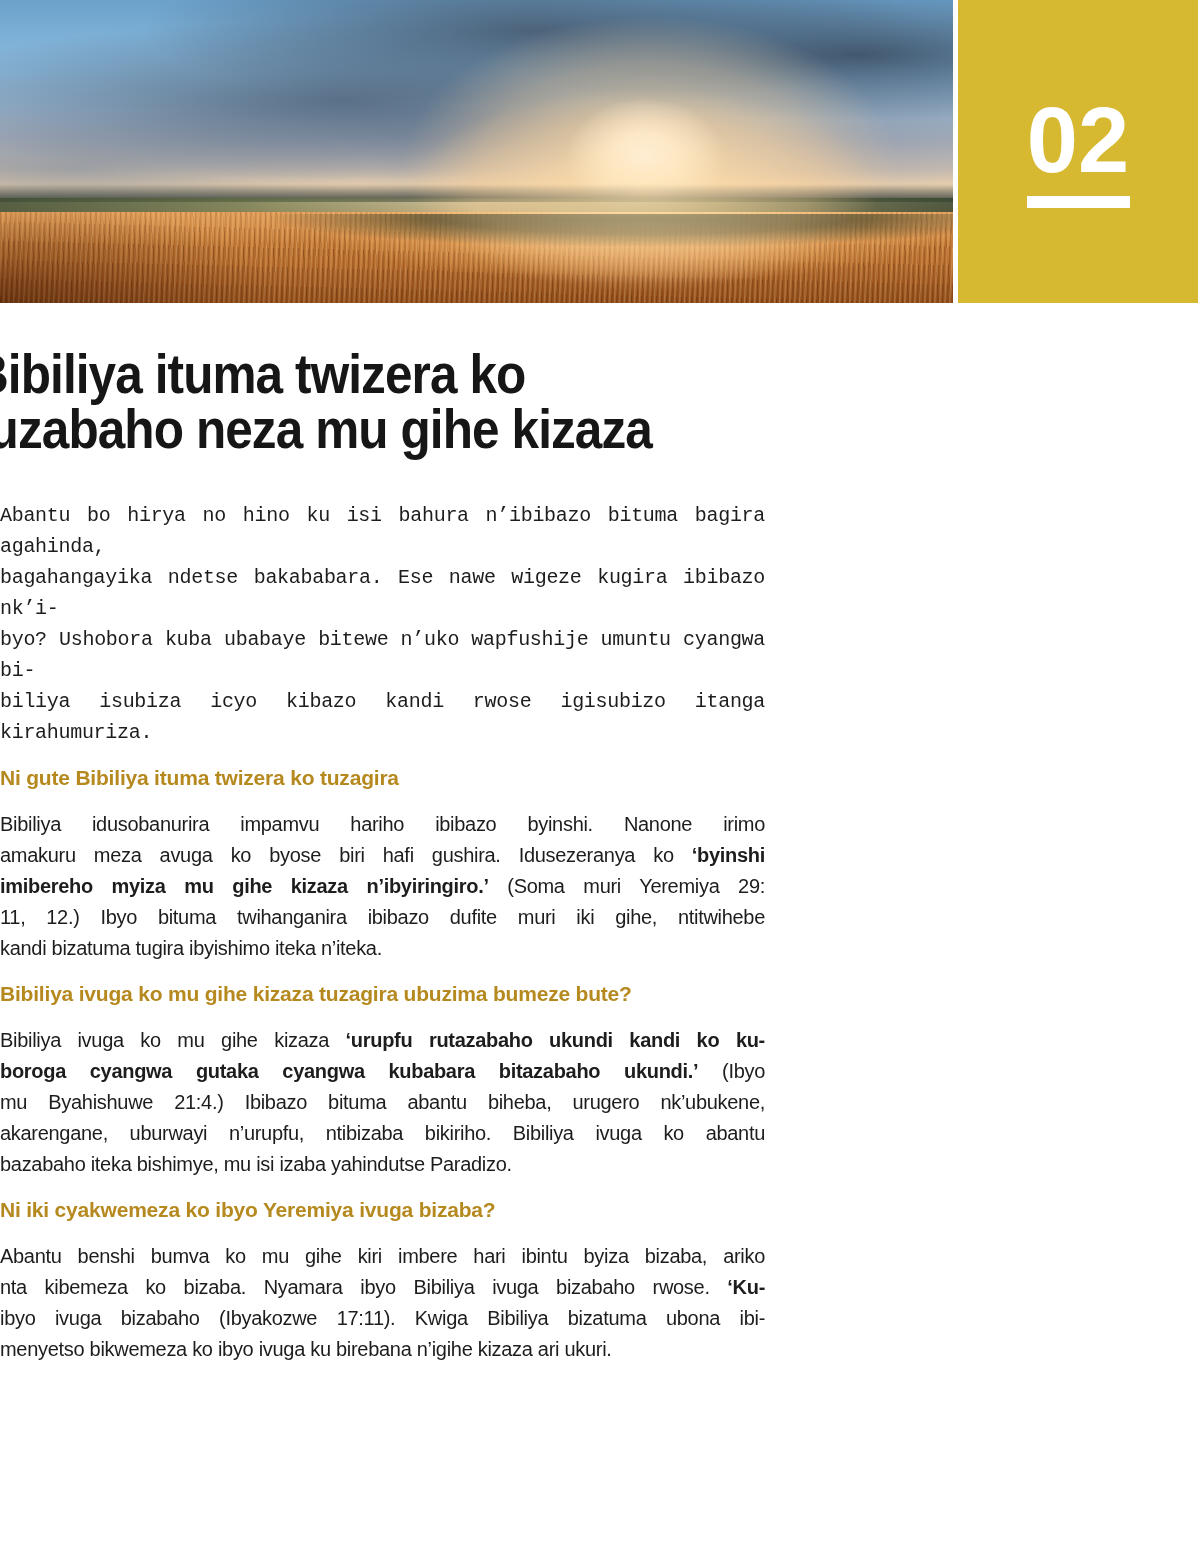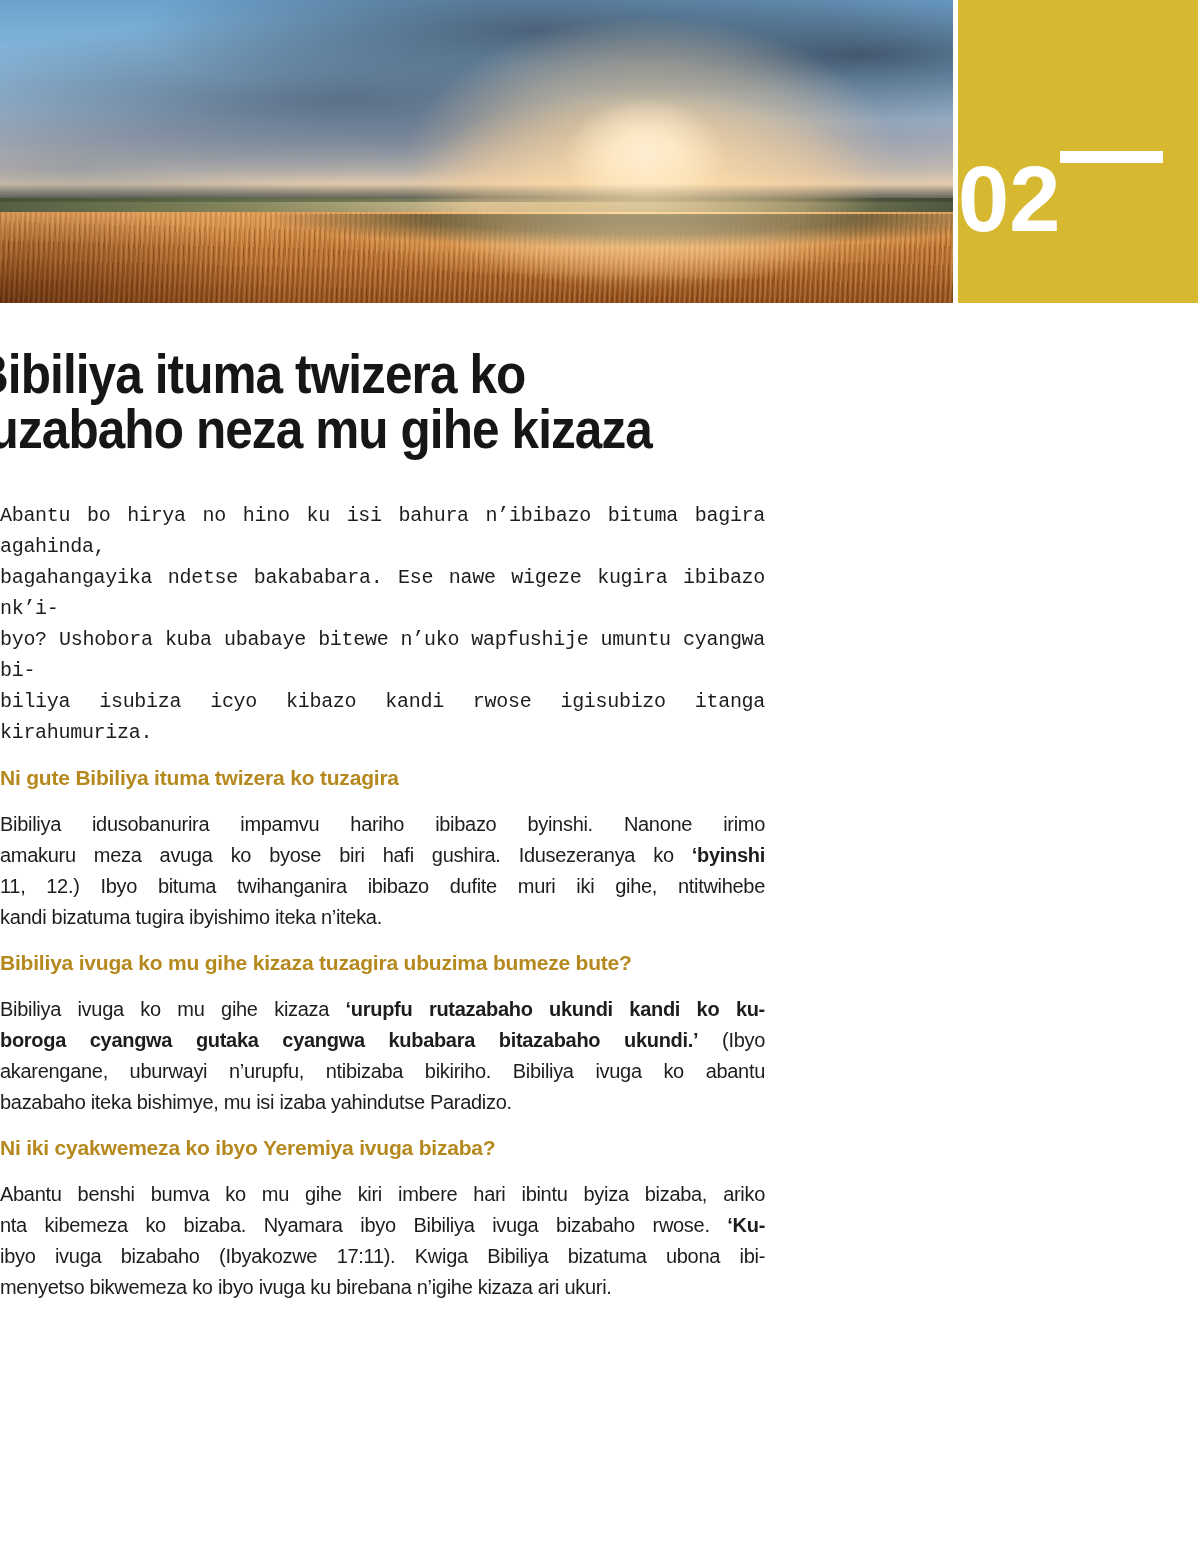--- a/index.html
+++ b/index.html
@@ -34,21 +34,21 @@
       repeating-linear-gradient(93deg, rgba(84,38,8,0.3) 0px, rgba(84,38,8,0) 2px, rgba(255,224,175,0.25) 3px, rgba(255,224,175,0) 5px),
       repeating-linear-gradient(86deg, rgba(110,52,15,0.28) 0px, rgba(110,52,15,0.28) 1px, rgba(110,52,15,0) 1px, rgba(110,52,15,0) 6px),
       linear-gradient(180deg,#d18a44 0%,#c97e38 30%,#b96d2c 55%,#a55c22 75%,#8e4b18 100%);}
   .ph-treeline{position:absolute;left:28%;top:214px;width:72%;height:32px;
     background:radial-gradient(ellipse 55% 95% at 55% 10%, rgba(32,44,28,0.9) 0%, rgba(32,44,28,0.6) 55%, rgba(32,44,28,0) 100%);}
   .ph-glow{position:absolute;left:0;top:0;width:100%;height:100%;pointer-events:none;
     background:radial-gradient(ellipse 300px 130px at 645px 190px, rgba(255,225,175,0.7) 0%, rgba(255,215,160,0.3) 55%, rgba(255,215,160,0) 78%);}
   .badge{
     position:absolute;top:0;left:958px;width:240px;height:303px;
     background:var(--badge-gold,#d6b930);
-    display:flex;flex-direction:row;align-items:center;
+    display:flex;flex-direction:column;align-items:center;
   }
   .badge-num{margin-top:94px;font-size:92px;line-height:92px;font-weight:bold;color:#ffffff;letter-spacing:0;}
   .badge-bar{width:103px;height:12px;background:#ffffff;margin-top:10px;}
   
   .content{width:765px;}
   .title{
     margin:44px 0 0 -27px;font-weight:bold;font-size:55px;line-height:55px;
     letter-spacing:-1px;color:var(--title-ink,#161616);
     transform:scaleX(0.9);transform-origin:0 0;white-space:nowrap;
   }
@@ -92,32 +92,34 @@
     </div>
   <div id="sections">
       <section>
         <div class="q-h">
           <span class="q-num">1.</span>
           <div>Ni gute Bibiliya ituma twizera ko tuzagira</div>
         </div>
         <div class="q-body">
           <div class="jline"><span>Bibiliya idusobanurira impamvu hariho ibibazo byinshi. Nanone irimo</span></div>
           <div class="jline"><span>amakuru meza avuga ko byose biri hafi gushira. Idusezeranya ko </span><span class="b">‘byinshi</span></div>
+          <div class="jline"><span class="b">imibereho myiza mu gihe kizaza n’ibyiringiro.’</span><span> (Soma muri Yeremiya 29:</span></div>
           <div class="jline"><span>11, 12.) Ibyo bituma twihanganira ibibazo dufite muri iki gihe, ntitwihebe</span></div>
           <div class="jline jlast"><span>kandi bizatuma tugira ibyishimo iteka n’iteka.</span></div>
         </div>
       </section>
       <section>
         <div class="q-h">
           <span class="q-num">2.</span>
           <div>Bibiliya ivuga ko mu gihe kizaza tuzagira ubuzima bumeze bute?</div>
         </div>
         <div class="q-body">
           <div class="jline"><span>Bibiliya ivuga ko mu gihe kizaza </span><span class="b">‘urupfu rutazabaho ukundi kandi ko ku-</span></div>
           <div class="jline"><span class="b">boroga cyangwa gutaka cyangwa kubabara bitazabaho ukundi.’</span><span> (Ibyo</span></div>
+          <div class="jline"><span>mu Byahishuwe 21:4.) Ibibazo bituma abantu biheba, urugero nk’ubukene,</span></div>
           <div class="jline"><span>akarengane, uburwayi n’urupfu, ntibizaba bikiriho. Bibiliya ivuga ko abantu</span></div>
           <div class="jline jlast"><span>bazabaho iteka bishimye, mu isi izaba yahindutse Paradizo.</span></div>
         </div>
       </section>
       <section>
         <div class="q-h">
           <span class="q-num">3.</span>
           <div>Ni iki cyakwemeza ko ibyo Yeremiya ivuga bizaba?</div>
         </div>
         <div class="q-body">

